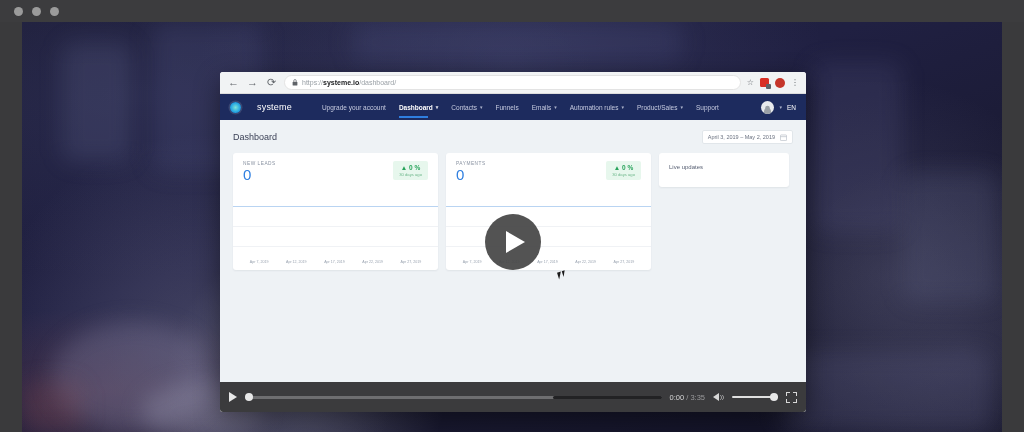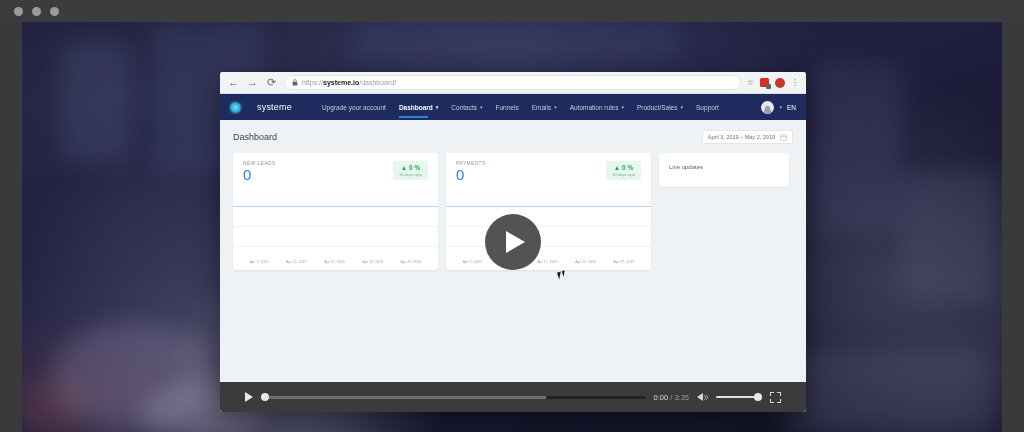--- a/index.html
+++ b/index.html
@@ -165,21 +165,21 @@
     transform: rotate(-18deg);
   }
   #mouse-cursor::after {
     content: ""; position: absolute; left: 0.5px; top: 0; width: 0; height: 0;
     border-left: 3px solid #1a1a1a; border-bottom: 6px solid transparent;
   }
 
   
   #video-controls {
     position: absolute; left: 0; bottom: 0; width: 586px; height: 30px;
-    background: #3b3b3d; display: flex; align-items: center; padding: 0 25px; gap: 8px;
+    background: #3b3b3d; display: flex; align-items: center; padding: 0 9px; gap: 8px;
   }
   #ctrl-play { width: 0; height: 0; border-top: 5px solid transparent; border-bottom: 5px solid transparent; border-left: 8px solid #e8e8e8; flex: 0 0 auto; }
   #progress-wrap { flex: 1 1 auto; position: relative; height: 10px; display: flex; align-items: center; }
   #progress-track { position: absolute; left: 0; right: 0; height: 3px; background: #6e6e70; border-radius: 2px; }
   #progress-buffer { position: absolute; left: 74%; right: 0; height: 3px; background: #222224; border-radius: 2px; }
   #progress-knob { position: absolute; left: 0; width: 8px; height: 8px; border-radius: 50%; background: #e8e8e8; }
   #time-display { font-size: 7.5px; color: #d8d8d8; white-space: nowrap; flex: 0 0 auto; }
   #time-display .dur { color: #9a9a9c; }
   #vol-icon { flex: 0 0 auto; display: flex; align-items: center; gap: 1px; }
   #vol-icon .spk {

